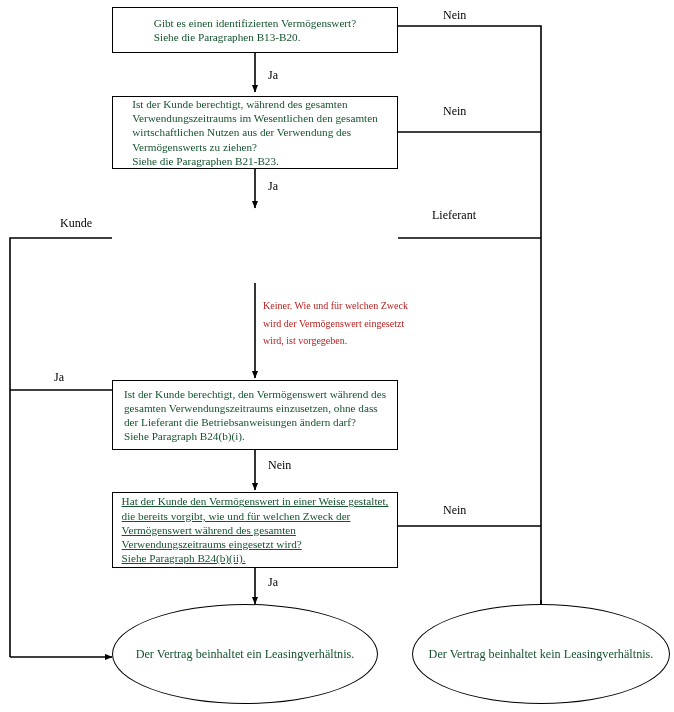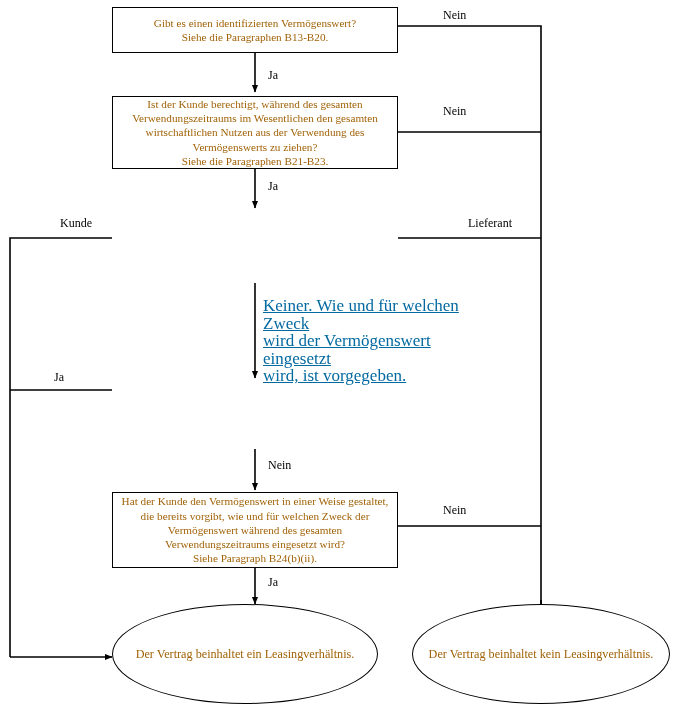--- a/index.html
+++ b/index.html
@@ -11,22 +11,21 @@
     font-family:"Liberation Serif","DejaVu Serif",serif;
     overflow:hidden;
   }
   #edges{position:absolute;left:0;top:0;width:674px;height:712px;}
   .node{
     position:absolute;
     box-sizing:border-box;
     display:flex;
     align-items:center;
     justify-content:center;
-    text-align:center;
-    color:#a16207;
+    color:#14532d;
   }
   .box{
     border:1.6px solid #000000;
     background:#ffffff;
   }
   .box .txt{
     font-size:11.2px;
     line-height:14.2px;
     padding:0 6px;
     white-space:pre-line;
@@ -36,26 +35,25 @@
     background:#ffffff;
     border-radius:50%;
   }
   .ellipse .txt{
     font-size:12.2px;
     line-height:15px;
     padding:0 10px;
   }
   .note{
     position:absolute;
-    font-size:17px;
+    font-size:10px;
     line-height:17.5px;
-    color:#0369a1;
+    color:#b91c1c;
     text-align:left;
     white-space:pre-line;
-    text-decoration:underline;
   }
   .elabel{
     position:absolute;
     font-size:12px;
     line-height:14px;
     color:#000000;
     white-space:nowrap;
   }
 </style>
 </head>
@@ -106,22 +104,28 @@
 
   <div class="node box" style="left:112px;top:96px;width:286px;height:73px;">
     <div class="txt">Ist der Kunde berechtigt, während des gesamten
 Verwendungszeitraums im Wesentlichen den gesamten
 wirtschaftlichen Nutzen aus der Verwendung des
 Vermögenswerts zu ziehen?
 Siehe die Paragraphen B21-B23.</div>
   </div>
 
 
+  <div class="node box" style="left:112px;top:380px;width:286px;height:70px;">
+    <div class="txt">Ist der Kunde berechtigt, den Vermögenswert während des
+gesamten Verwendungszeitraums einzusetzen, ohne dass
+der Lieferant die Betriebsanweisungen ändern darf?
+Siehe Paragraph B24(b)(i).</div>
+  </div>
 
-  <div class="node box" style="left:112px;top:492px;width:286px;height:76px;">
+  <div class="node box" style="left:112px;top:492px;width:286px;height:76px;text-decoration:underline;">
     <div class="txt">Hat der Kunde den Vermögenswert in einer Weise gestaltet,
 die bereits vorgibt, wie und für welchen Zweck der
 Vermögenswert während des gesamten
 Verwendungszeitraums eingesetzt wird?
 Siehe Paragraph B24(b)(ii).</div>
   </div>
 
   <div class="node ellipse" style="left:412px;top:604px;width:258px;height:100px;">
     <div class="txt">Der Vertrag beinhaltet kein Leasingverhältnis.</div>
   </div>
@@ -132,19 +136,19 @@
 
   <div class="note" style="left:263px;top:297px;width:215px;">Keiner. Wie und für welchen Zweck
 wird der Vermögenswert eingesetzt
 wird, ist vorgegeben.</div>
 
   <div class="elabel" style="left:443px;top:8px;">Nein</div>
   <div class="elabel" style="left:268px;top:68px;">Ja</div>
   <div class="elabel" style="left:443px;top:104px;">Nein</div>
   <div class="elabel" style="left:268px;top:179px;">Ja</div>
   <div class="elabel" style="left:46px;top:216px;margin-left:14px;">Kunde</div>
-  <div class="elabel" style="left:432px;top:216px;margin-left:36px;">Lieferant</div>
+  <div class="elabel" style="left:432px;top:208px;">Lieferant</div>
   <div class="elabel" style="left:54px;top:370px;">Ja</div>
   <div class="elabel" style="left:268px;top:458px;">Nein</div>
   <div class="elabel" style="left:443px;top:503px;">Nein</div>
   <div class="elabel" style="left:268px;top:575px;">Ja</div>
 
 </div>
 
 </body></html>

